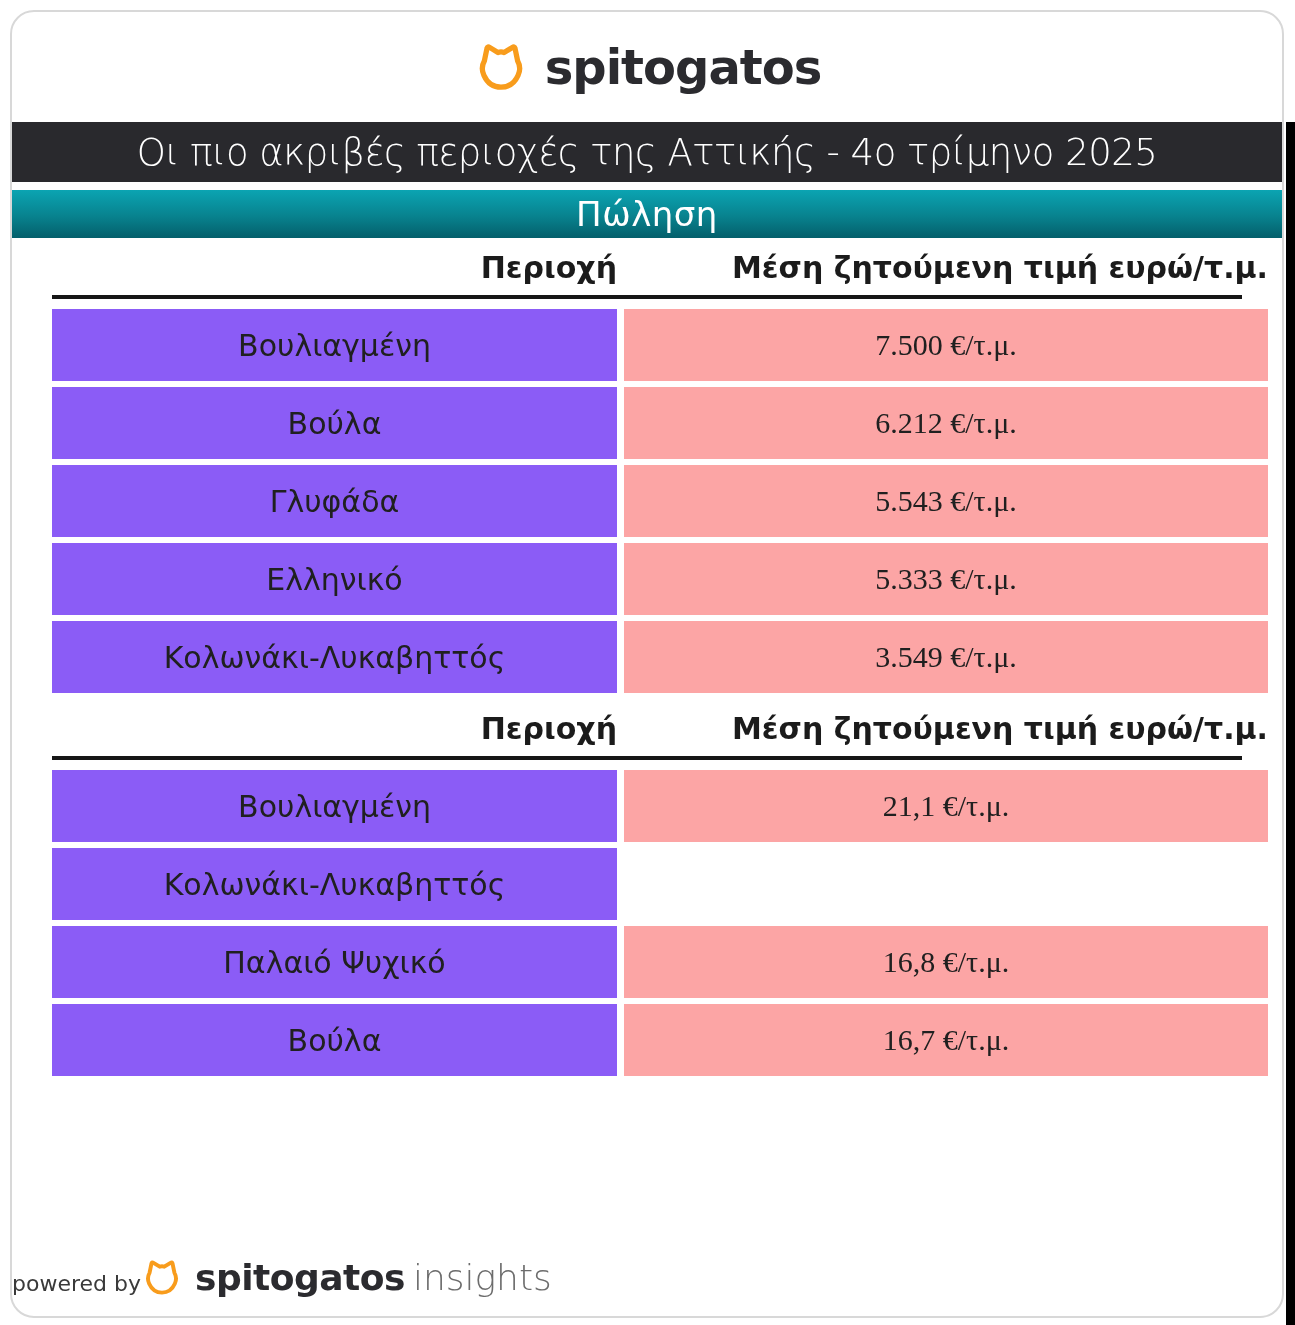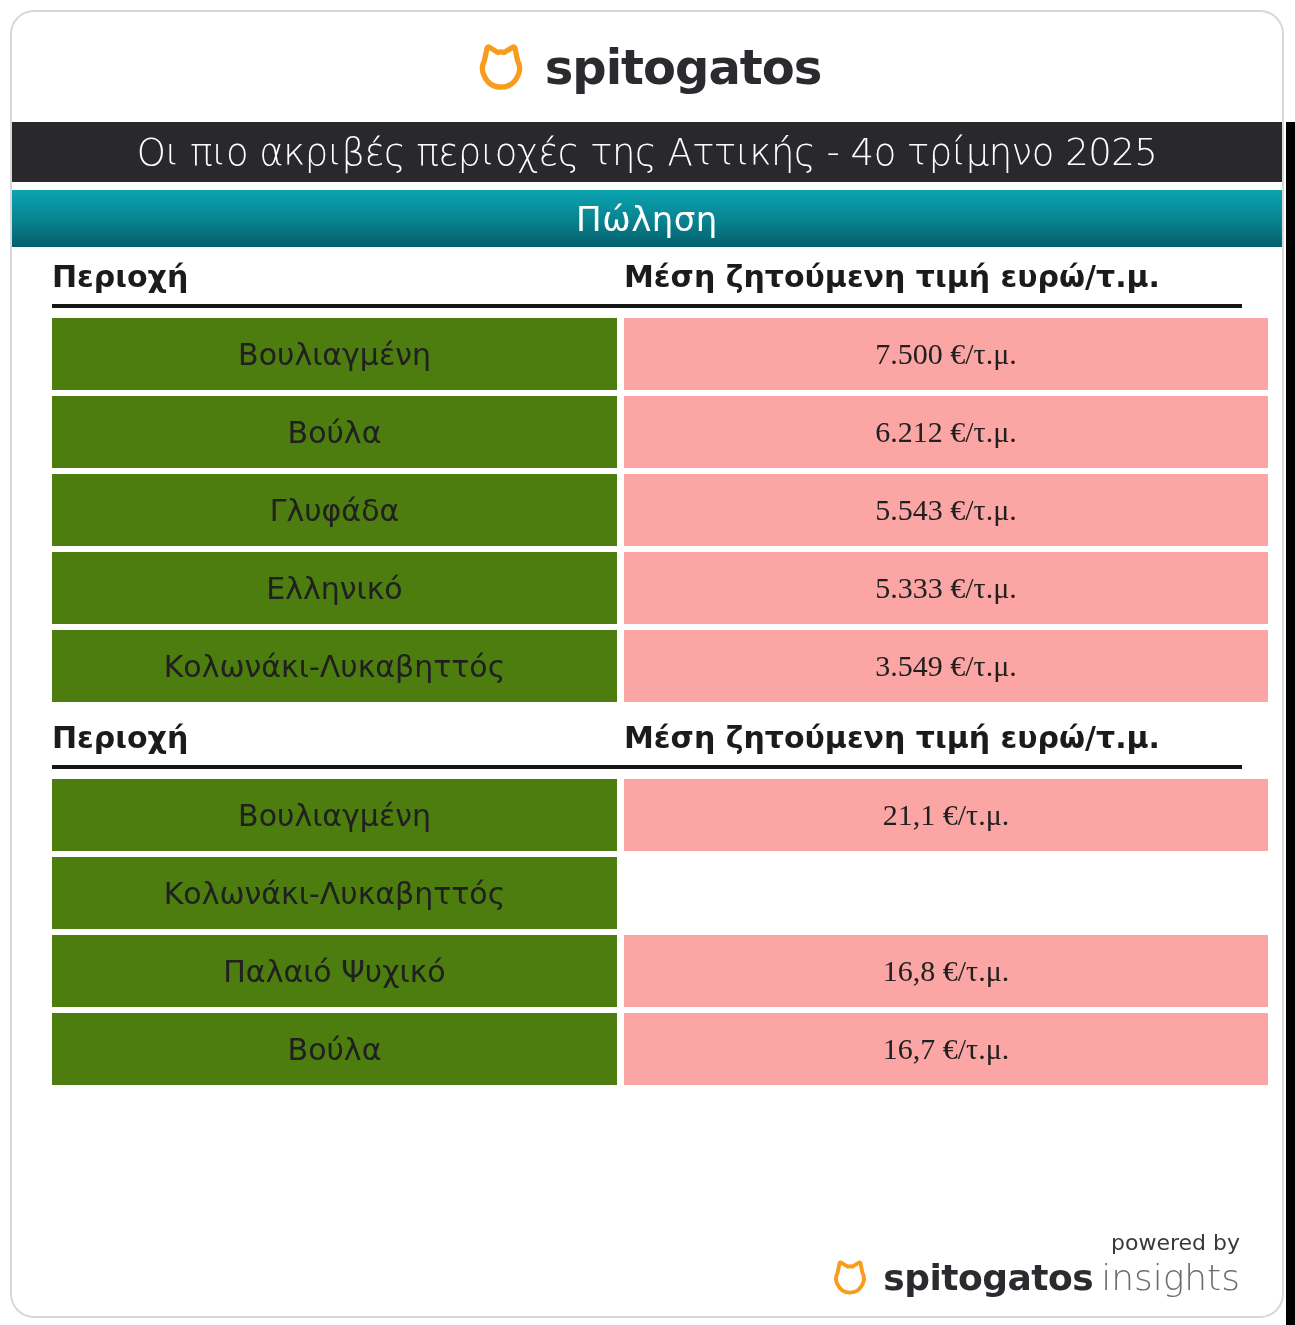--- a/index.html
+++ b/index.html
@@ -56,21 +56,21 @@
     align-items: center;
     justify-content: center;
     font-size: 37px;
     font-weight: 300;
     letter-spacing: -0.5px;
   }
 
   
   .section-heading {
     flex: 0 0 auto;
-    height: 57px;
+    height: 48px;
     margin-top: 8px;
     background: linear-gradient(to bottom, #0ba4b2 0%, #08828e 55%, #045f6b 100%);
     color: #ffffff;
     display: flex;
     align-items: center;
     justify-content: center;
     font-size: 34px;
     font-weight: 400;
     letter-spacing: 0.5px;
   }
@@ -83,50 +83,49 @@
   }
   .thead {
     display: grid;
     grid-template-columns: 565px 644px;
     column-gap: 7px;
     align-items: center;
     padding: 12px 0 10px 0;
     border-bottom: 4px solid #161616;
   }
   .th {
-    text-align: left;
+    text-align: right;
     font-size: 30px;
     font-weight: 700;
     color: #1b1b1b;
   }
   .rows { margin-top: 10px; }
   .row {
     display: grid;
     grid-template-columns: 565px 644px;
     column-gap: 7px;
     height: 72px;
     margin-bottom: 6px;
   }
   .cell {
     display: flex;
     align-items: center;
     justify-content: center;
     font-size: 30px;
     font-weight: 400;
     color: #202020;
   }
-  .cell-area  { background: #4d7c0f; }
+  .cell-area  { background: #8b5cf6; }
   .cell-price { background: #fca5a5; font-family: Liberation Serif, serif; }
 
   
   .footer {
     margin-top: auto;
     padding: 0 42px 18px 0;
     display: flex;
-    flex-direction: column;
     align-items: flex-end;
   }
   .powered-by {
     font-size: 22px;
     font-weight: 400;
     color: #3a3a3a;
     margin-bottom: 2px;
   }
   .footer-brand {
     display: flex;

